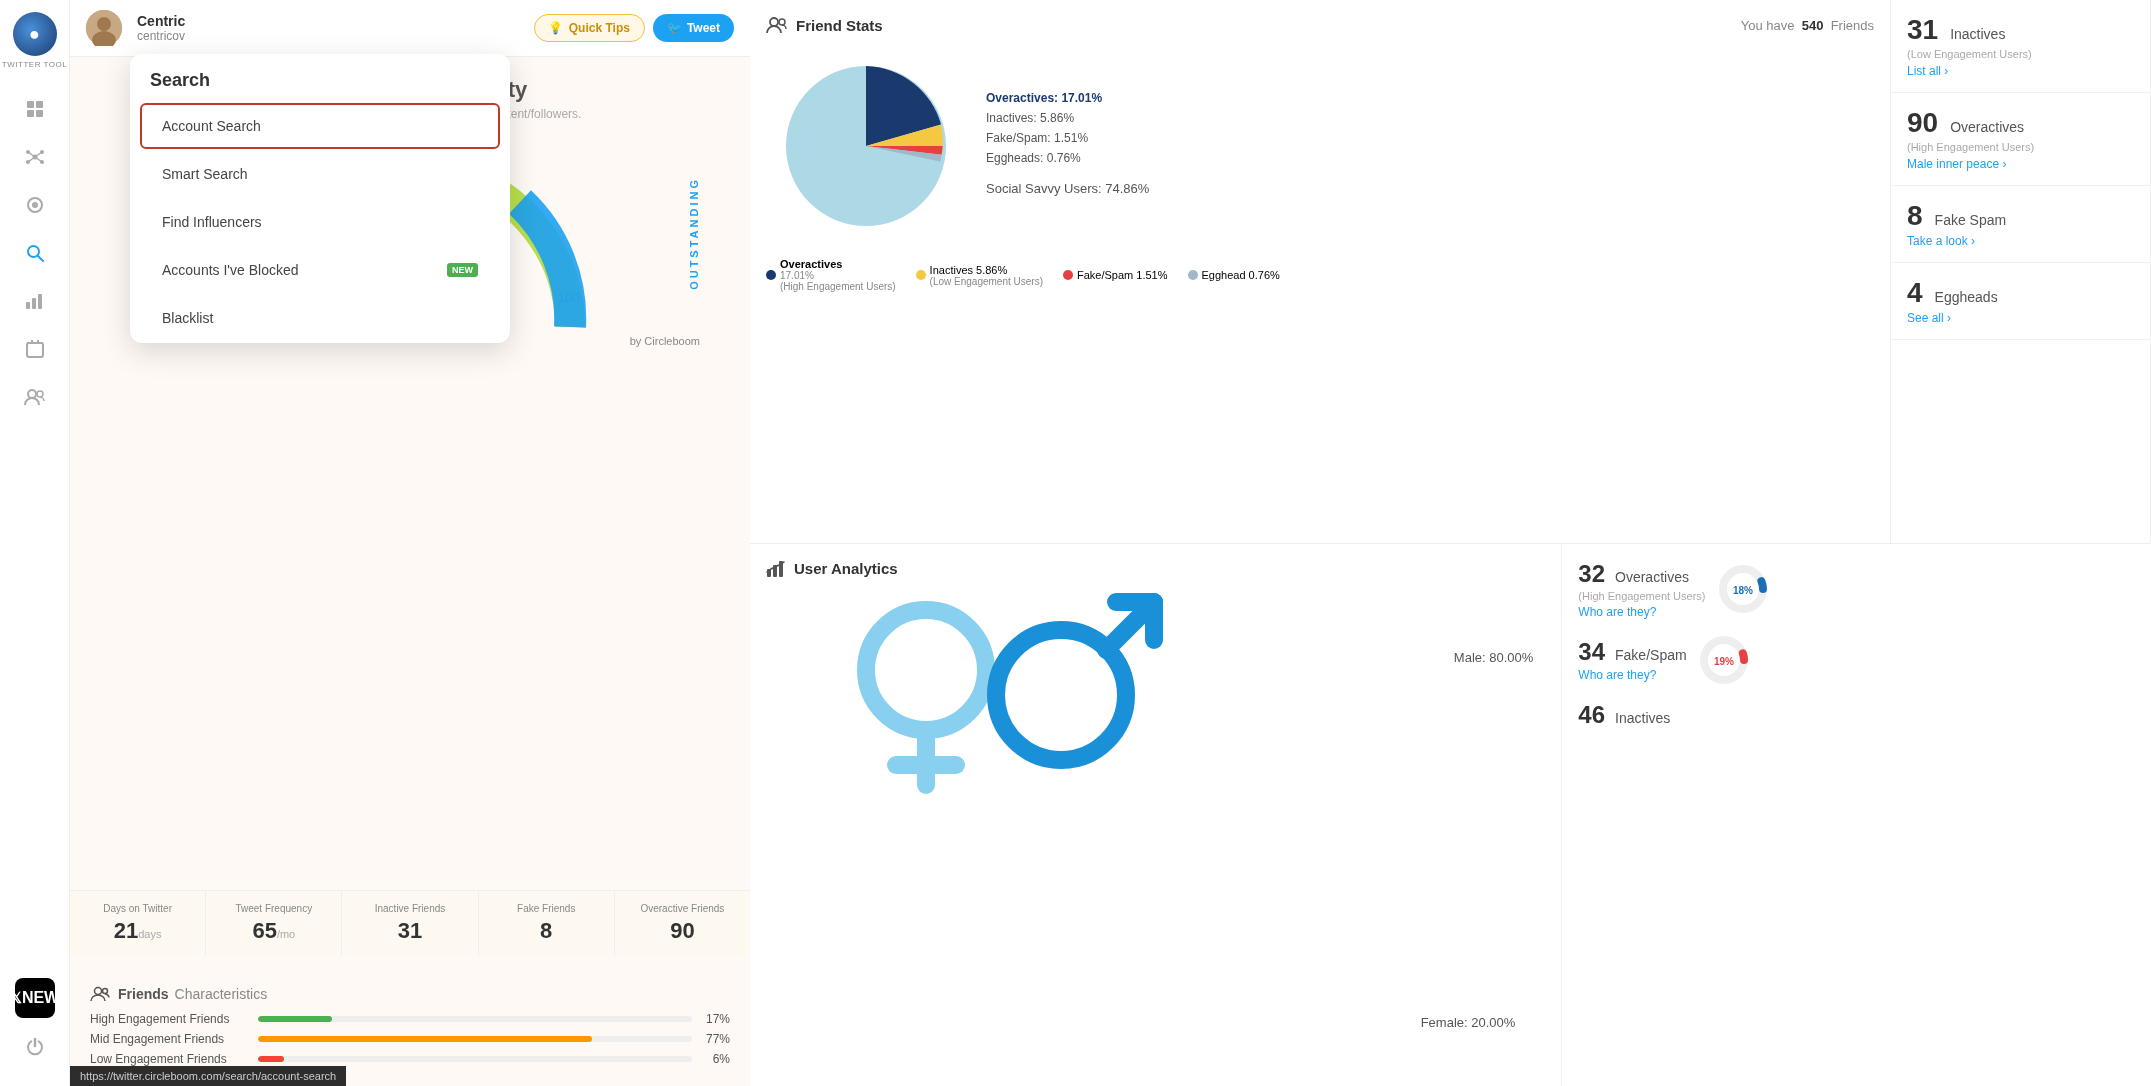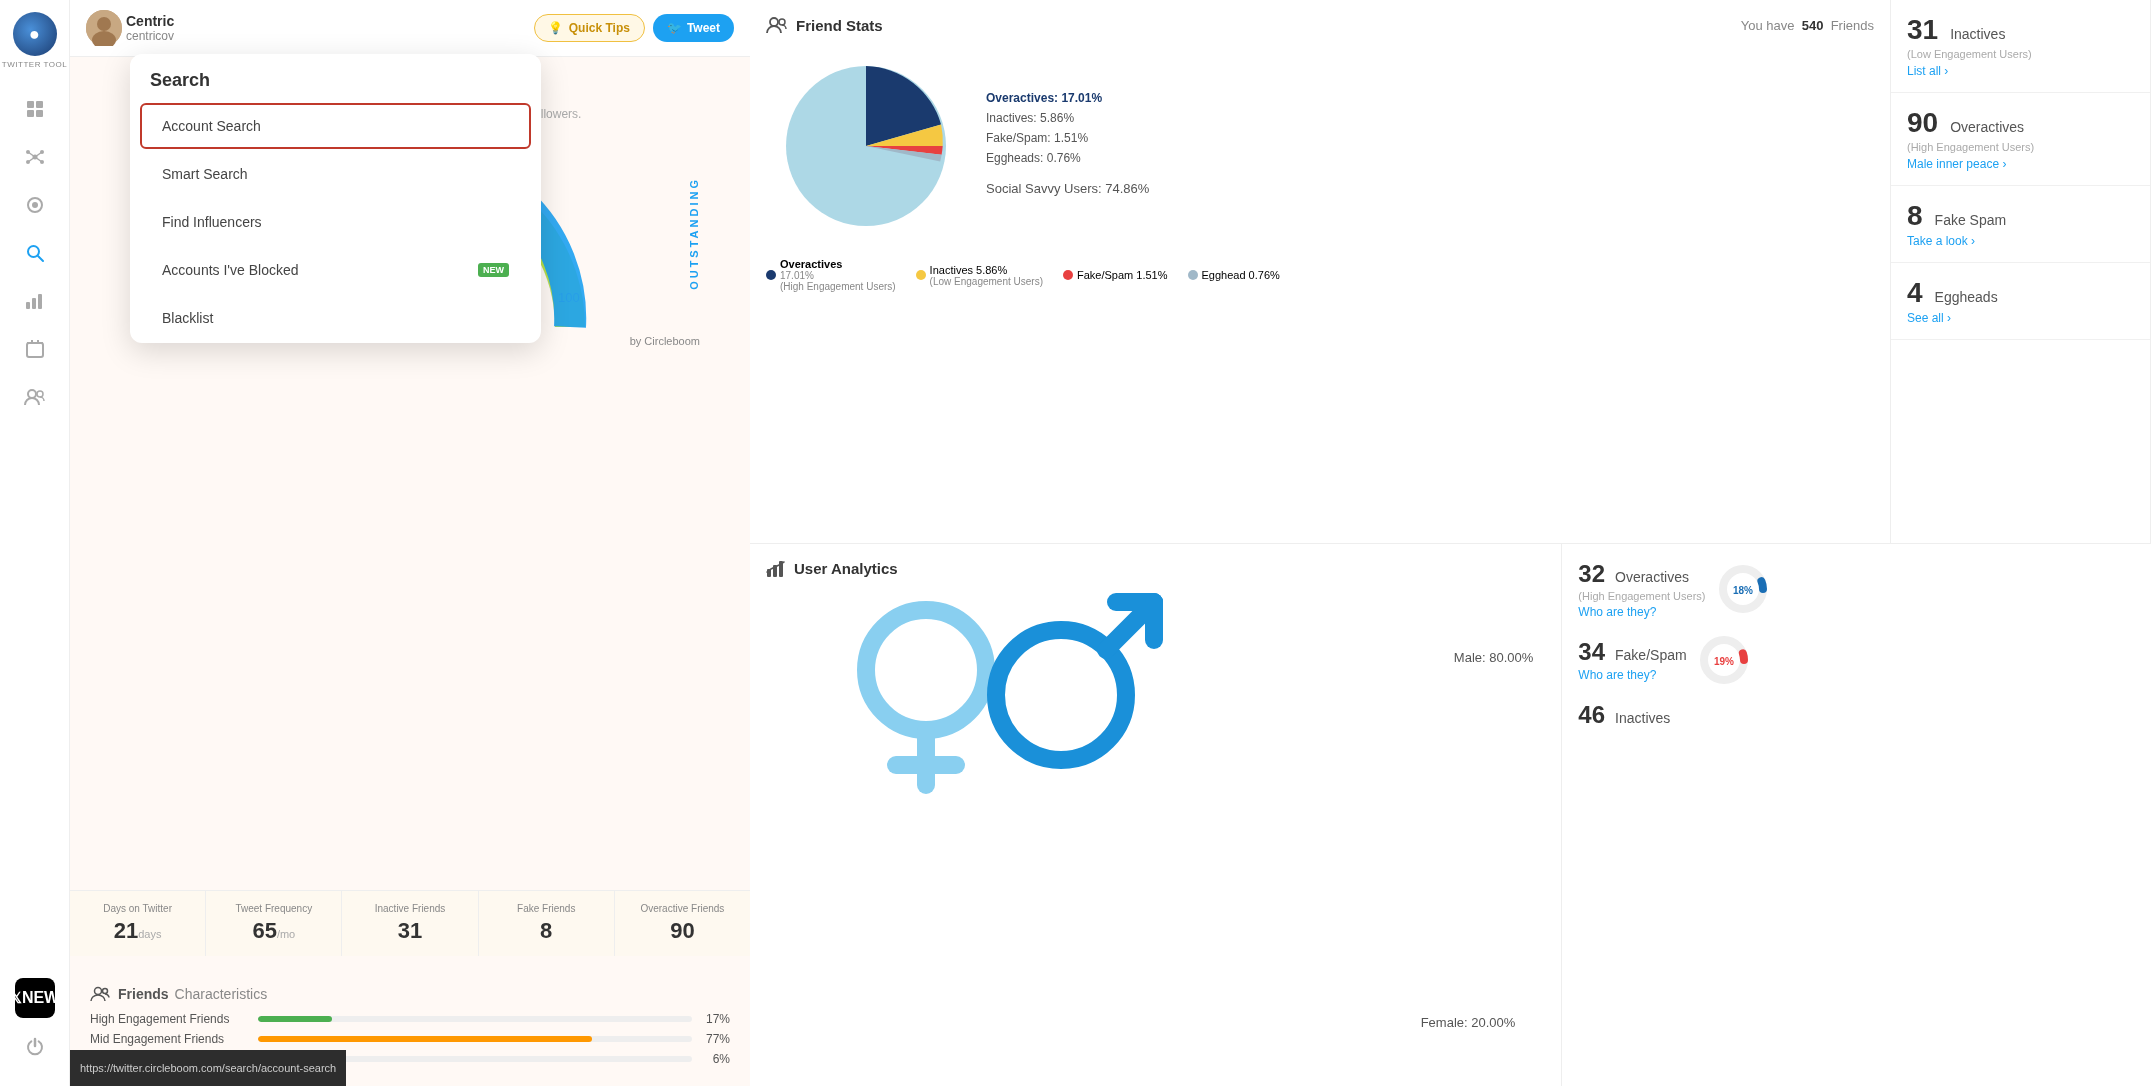--- a/index.html
+++ b/index.html
@@ -63,21 +63,21 @@
       overflow: hidden;
     }
 
     
     .header-bar {
       display: flex;
       align-items: center;
       padding: 10px 16px;
       background: #fff;
       border-bottom: 1px solid #eee;
-      gap: 4px;
+      gap: 15px;
     }
     .user-avatar {
       width: 36px; height: 36px;
       border-radius: 50%;
       background: #c8a882;
       display: flex; align-items: center; justify-content: center;
       font-size: 12px; color: #fff; font-weight: bold;
     }
     .user-info { flex: 1; }
     .user-name { font-size: 14px; font-weight: 600; color: #333; }
@@ -137,21 +137,21 @@
       text-orientation: mixed;
       letter-spacing: 3px;
       transform: rotate(180deg);
     }
 
     
     .dropdown-overlay {
       position: absolute;
       top: 54px;
       left: 60px;
-      width: 411px;
+      width: 380px;
       background: #fff;
       border-radius: 12px;
       box-shadow: 0 8px 30px rgba(0,0,0,0.15);
       z-index: 100;
       overflow: hidden;
     }
     .dropdown-header {
       padding: 16px 20px 10px;
       font-size: 18px;
       font-weight: 700;
@@ -336,21 +336,21 @@
     .follower-stat-row { display: flex; align-items: center; gap: 12px; }
 
     
     .url-bar {
       position: fixed;
       bottom: 0;
       left: 70px;
       background: #2d2d2d;
       color: #ccc;
       font-size: 11px;
-      padding: 12px 10px;
+      padding: 4px 10px;
       z-index: 200;
     }
   </style>
 </head>
 <body>
 
 <div class="sidebar">
   <div class="sidebar-logo">
     <span>●</span>
   </div>

